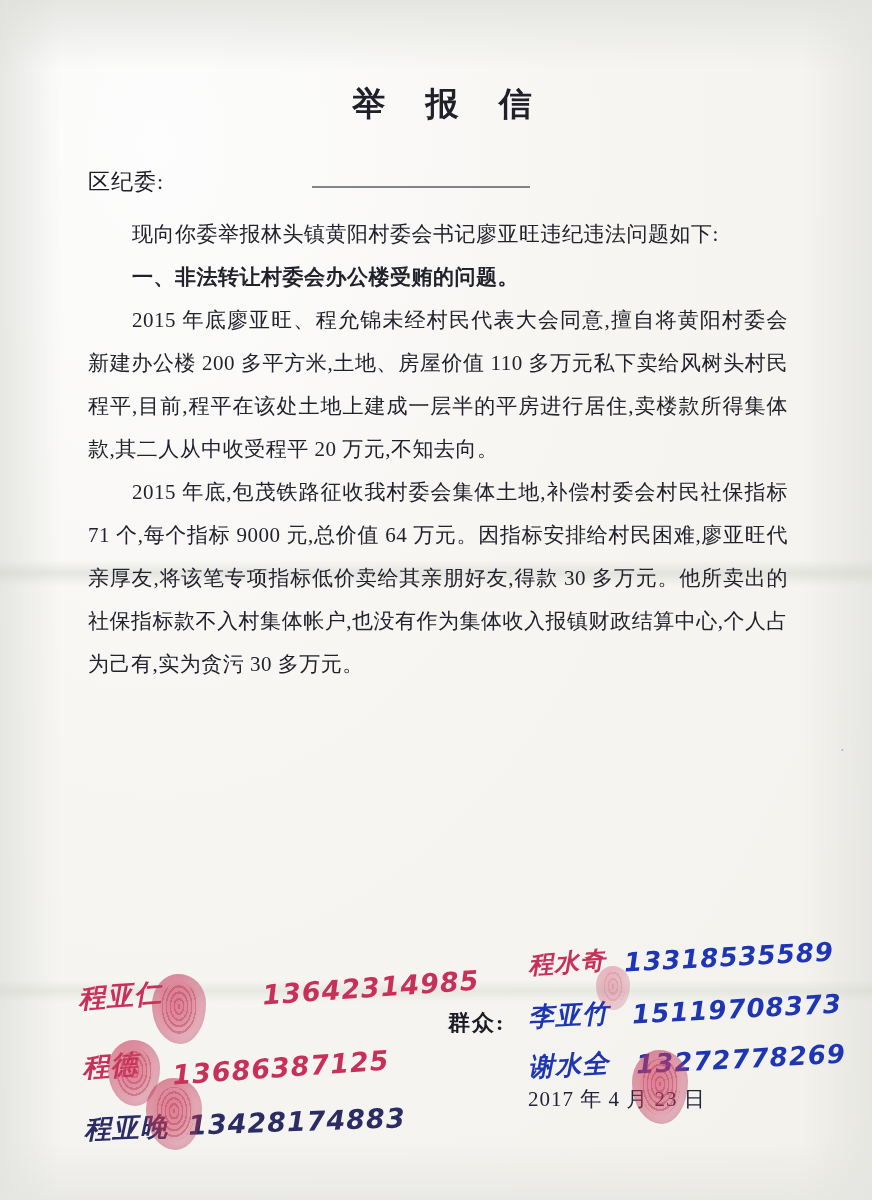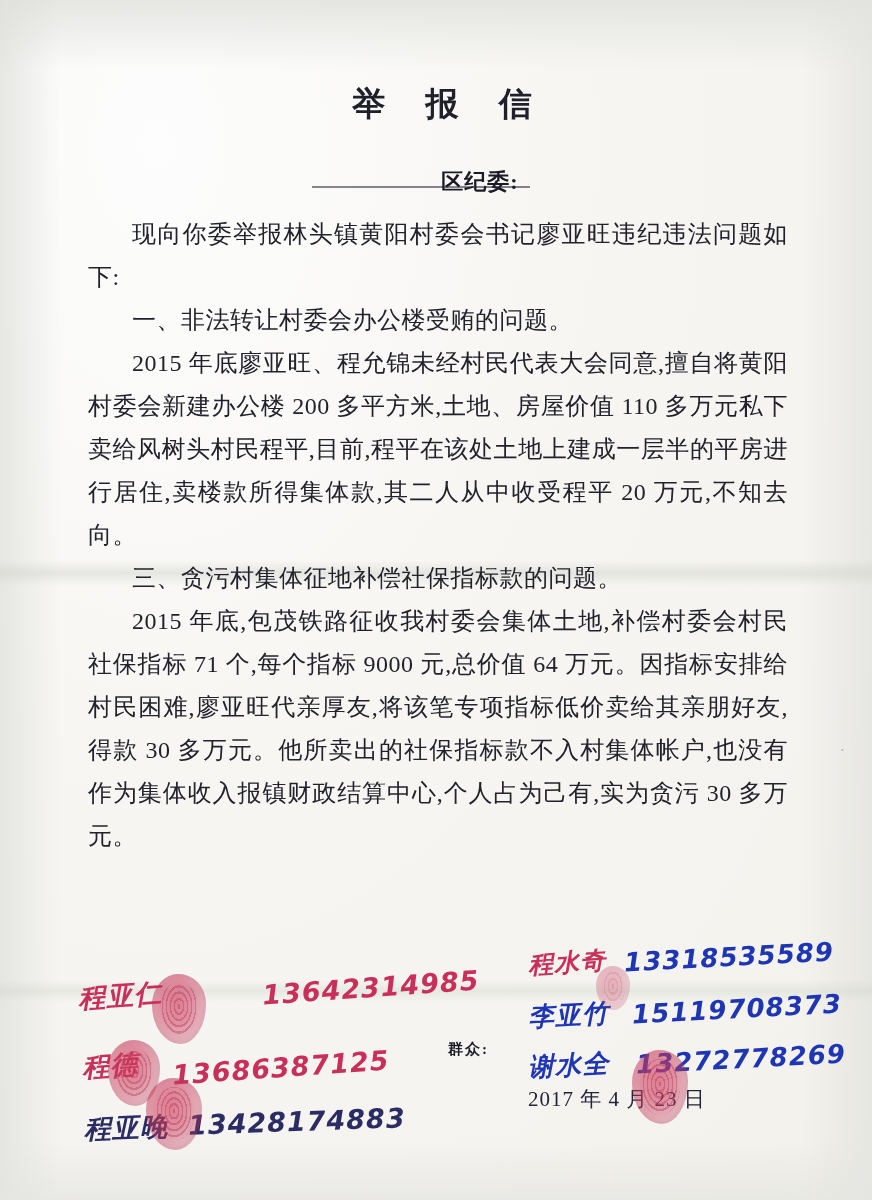--- a/index.html
+++ b/index.html
@@ -72,41 +72,40 @@
     left: 312px;
     top: 104px;
     width: 218px;
     height: 2px;
     background: rgba(35,35,45,0.55);
     z-index: 4;
   }
 
   .addressee {
     font-size: 22px;
-    font-weight: bold;
+    font-weight: normal;
     color: #1b1b26;
     margin: 40px 0 0 88px;
     letter-spacing: 1px;
-    text-align: center;
   }
 
   .body-text {
     margin: 16px 84px 0 88px;
-    font-size: 24px;
+    font-size: 21px;
     line-height: 43px;
     color: #22222c;
     text-align: justify;
     letter-spacing: 0.5px;
   }
   .para {
     text-indent: 44px;
     margin: 0;
   }
   .para.section {
-    font-weight: normal;
+    font-weight: bold;
     margin-top: 6px;
   }
   .para + .para {
     margin-top: 0px;
   }
 
   
   .sign-area {
     position: absolute;
     left: 0; top: 930px;
@@ -140,25 +139,24 @@
     font-weight: bold;
     transform: rotate(-2deg);
     font-style: italic;
     letter-spacing: 1px;
   }
   .zhongzhong {
     position: absolute;
     left: 448px;
     top: 78px;
     font-family: "Liberation Serif", "DejaVu Serif", serif;
-    font-size: 15px;
+    font-size: 22px;
     font-weight: bold;
     color: #1b1b26;
     letter-spacing: 2px;
-    margin-top: 32px;
   }
   .date-line {
     position: absolute;
     left: 528px;
     top: 155px;
     font-family: "Liberation Serif", "DejaVu Serif", serif;
     font-size: 21px;
     color: #23233a;
     letter-spacing: 1px;
   }
@@ -208,21 +206,20 @@
 
     <div class="doc-title">举 报 信</div>
     <div class="title-strike"></div>
 
     <div class="addressee">区纪委:</div>
 
     <div class="body-text">
       <p class="para">现向你委举报林头镇黄阳村委会书记廖亚旺违纪违法问题如下:</p>
       <p class="para section">一、非法转让村委会办公楼受贿的问题。</p>
       <p class="para">2015 年底廖亚旺、程允锦未经村民代表大会同意,擅自将黄阳村委会新建办公楼 200 多平方米,土地、房屋价值 110 多万元私下卖给风树头村民程平,目前,程平在该处土地上建成一层半的平房进行居住,卖楼款所得集体款,其二人从中收受程平 20 万元,不知去向。</p>
-      <p class="para section">三、贪污村集体征地补偿社保指标款的问题。</p>
       <p class="para">2015 年底,包茂铁路征收我村委会集体土地,补偿村委会村民社保指标 71 个,每个指标 9000 元,总价值 64 万元。因指标安排给村民困难,廖亚旺代亲厚友,将该笔专项指标低价卖给其亲朋好友,得款 30 多万元。他所卖出的社保指标款不入村集体帐户,也没有作为集体收入报镇财政结算中心,个人占为己有,实为贪污 30 多万元。</p>
     </div>
   </div>
 
   <div class="margin-mark" style="left:840px; top:742px;">·</div>
 
   <div class="sign-area">
 
     <div class="thumb" style="left:152px; top:44px; width:54px; height:70px;"></div>
     <div class="thumb" style="left:108px; top:110px; width:52px; height:66px;"></div>

